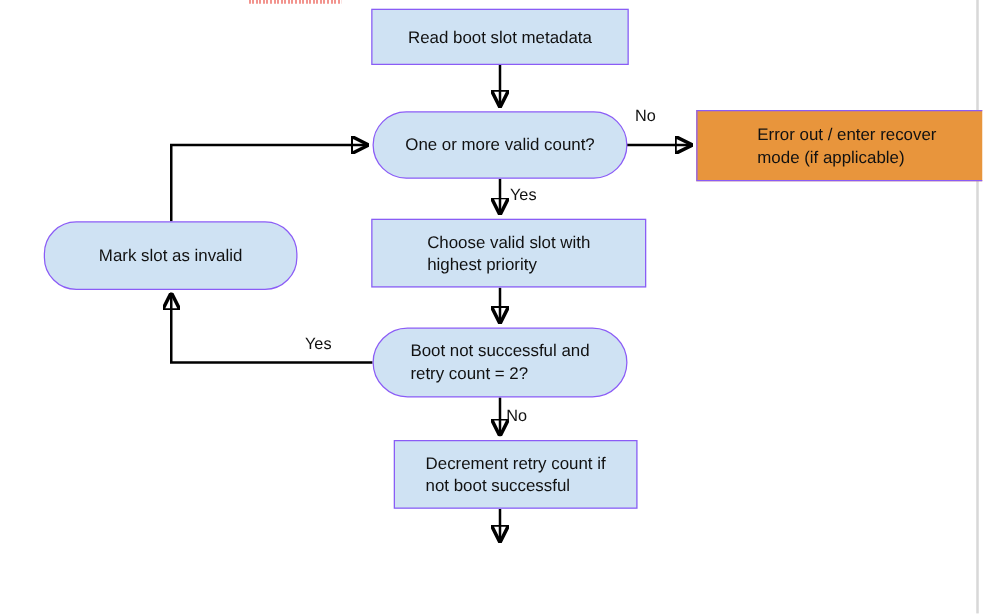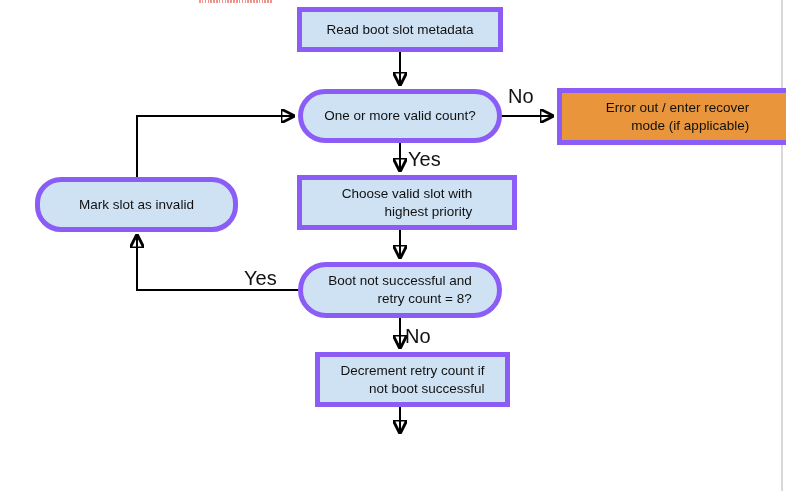--- a/index.html
+++ b/index.html
@@ -4,36 +4,36 @@
 <style>
   html,body { margin:0; padding:0; background:#ffffff; }
   .canvas {
     position:relative; width:786px; height:491px; background:#ffffff;
     overflow:hidden; font-family:"Liberation Sans","DejaVu Sans",sans-serif;
   }
   .connectors { position:absolute; left:0; top:0; }
   .connectors path { stroke:#000000; stroke-width:2; fill:none; }
   .node {
     position:absolute; box-sizing:border-box;
-    background:#cfe2f3; border:5px solid #8b5cf6;
+    background:#cfe2f3; border:1px solid #8b5cf6;
     display:flex; align-items:center; justify-content:center;
-    text-align:right; color:#111111; font-size:13.5px; line-height:1.3;
+    text-align:left; color:#111111; font-size:13.5px; line-height:1.3;
   }
   .node .label { white-space:pre-line; }
   .decision { border-radius:28px; }
   .error { background:#e8953c; }
   .n-read      { left:297px; top:7px;   width:206px; height:45px; }
   .n-valid     { left:298px; top:89px;  width:204px; height:54px; }
   .n-error     { left:557px; top:88px;  width:241px; height:57px; }
   .n-choose    { left:297px; top:175px; width:220px; height:55px; }
   .n-bootchk   { left:298px; top:262px; width:204px; height:56px; }
   .n-invalid   { left:35px;  top:177px; width:203px; height:55px;border-radius:26px; }
   .n-decrement { left:315px; top:352px; width:195px; height:55px; }
   .n-load      { left:297px; top:437px; width:206px; height:52px; }
-  .edge-label { position:absolute; color:#111111; font-size:20px;text-align:center; }
+  .edge-label { position:absolute; color:#111111; font-size:13px;text-align:center; }
   .el-no1  { left:508px; top:85px; }
   .el-yes1 { left:408px; top:148px; }
   .el-yes2 { left:244px; top:267px; }
   .el-no2  { left:405px; top:325px; }
   .artifact-red {
     position:absolute; left:199px; top:0; width:74px; height:3px;
     background:repeating-linear-gradient(90deg,
       #f2948e 0 1.5px, transparent 1.5px 2.8px,
       #f2948e 2.8px 4.3px, transparent 4.3px 5.7px);
   }
@@ -79,21 +79,21 @@
 mode (if applicable)</span>
   </div>
 
   <div class="node n-choose">
     <span class="label">Choose valid slot with
 highest priority</span>
   </div>
 
   <div class="node decision n-bootchk">
     <span class="label">Boot not successful and
-retry count = 8?</span>
+retry count = 2?</span>
   </div>
 
   <div class="node n-invalid">
     <span class="label">Mark slot as invalid</span>
   </div>
 
   <div class="node n-decrement">
     <span class="label">Decrement retry count if
 not boot successful</span>
   </div>

